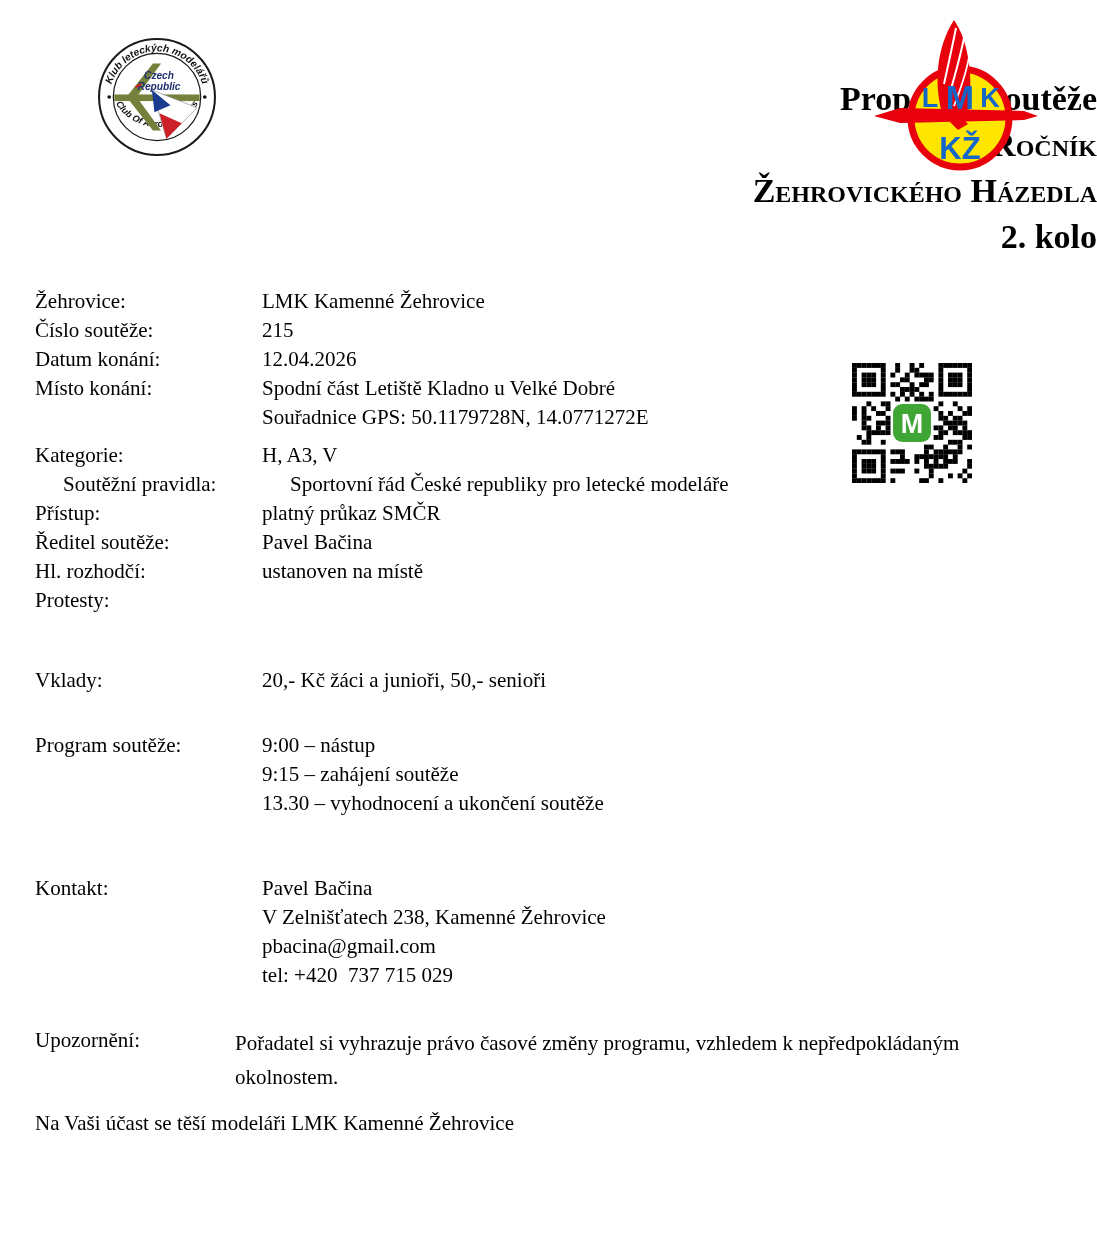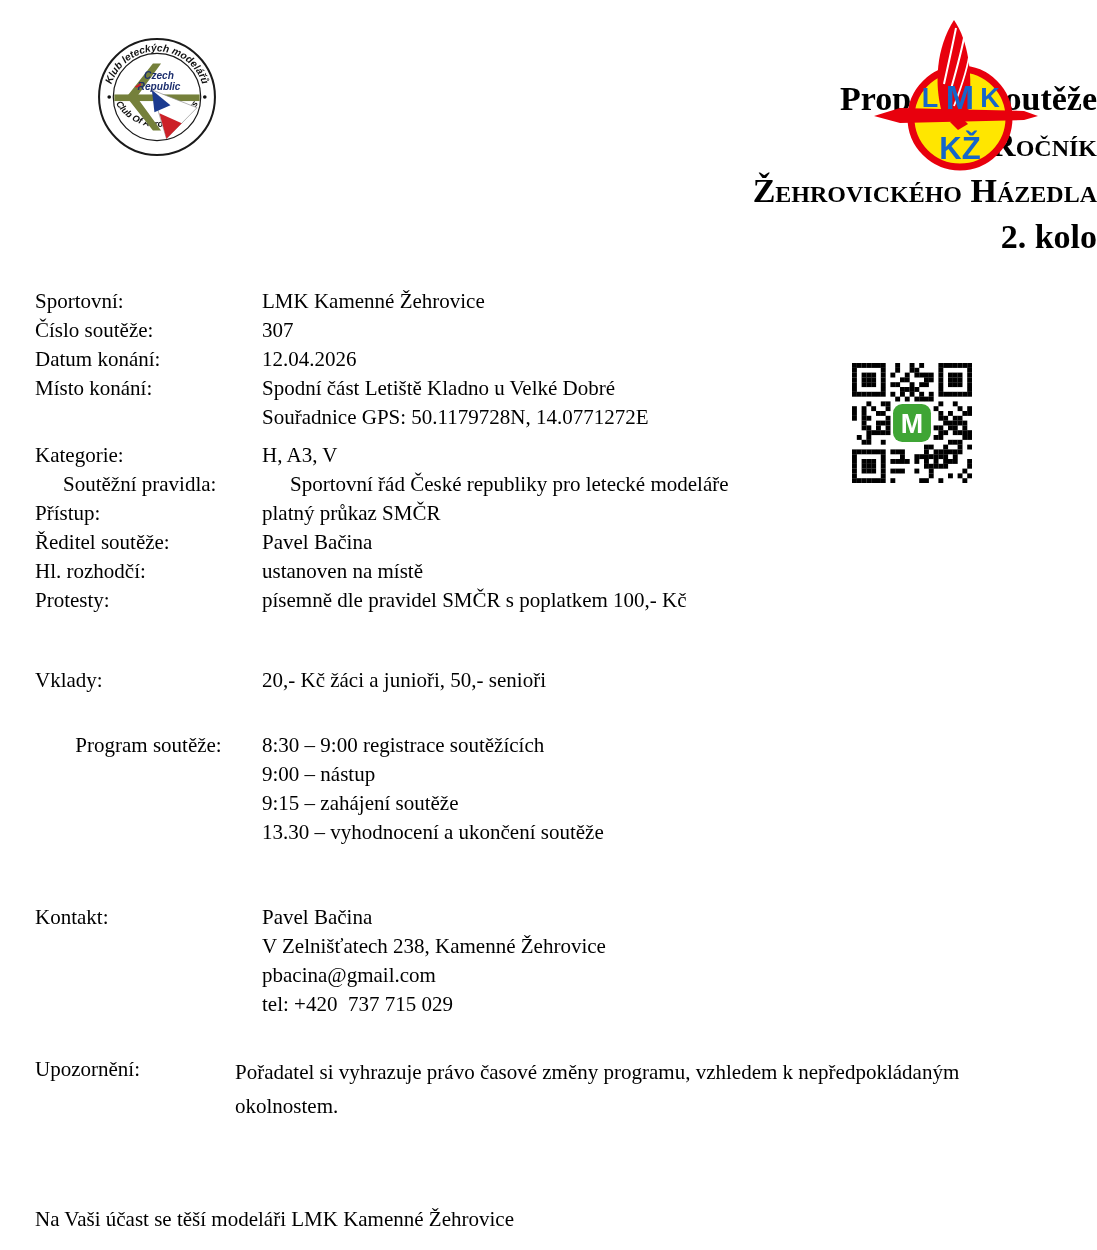--- a/index.html
+++ b/index.html
@@ -16,21 +16,21 @@
   .logo-left  { position:absolute; top:36px;  left:96px;  width:122px; height:126px; }
   .logo-right { position:absolute; top:18px;  left:872px; width:170px; height:154px; }
   
   .fields { position:absolute; top:287px; left:35px; right:20px; }
   .row { display:flex; align-items:flex-start; font-size:21px; line-height:29px; }
   .row .label { flex:0 0 auto; white-space:pre; }
   .row .values { flex:1 1 auto; }
   .row .value { white-space:pre-wrap; }
   .b { font-weight:normal; }
   
-  .closing { position:absolute; top:1205px; left:35px; font-size:21px; line-height:29px; white-space:pre; }
+  .closing { position:absolute; top:1109px; left:35px; font-size:21px; line-height:29px; white-space:pre; }
   
   .qr-wrap { position:absolute; top:363px; left:852px; width:120px; height:120px; }
   .qr-wrap svg { display:block; width:120px; height:120px; }
 </style>
 </head>
 <body>
 
 <div class="page">
 
   <div class="logo-left">
@@ -88,29 +88,29 @@
 
       <text x="58" y="89" font-family="Liberation Sans, sans-serif" font-size="27" font-weight="bold" fill="#1566c9" text-anchor="middle">L</text>
       <text x="88" y="91" font-family="Liberation Sans, sans-serif" font-size="34" font-weight="bold" fill="#1566c9" text-anchor="middle">M</text>
       <text x="118" y="89" font-family="Liberation Sans, sans-serif" font-size="27" font-weight="bold" fill="#1566c9" text-anchor="middle">K</text>
       <text x="88" y="141" font-family="Liberation Sans, sans-serif" font-size="31" font-weight="bold" fill="#1566c9" text-anchor="middle">KŽ</text>
     </svg>
   </div>
 
   <div class="fields">
       <div class="row">
-        <div class="label" style="width: 227px;">Sportovní:</div>
+        <div class="label" style="width: 227px;">Žehrovice:</div>
         <div class="values">
           <div class="value">LMK Kamenné Žehrovice</div>
         </div>
       </div>
       <div class="row">
         <div class="label" style="width: 227px;">Číslo soutěže:</div>
         <div class="values">
-          <div class="value">307</div>
+          <div class="value">215</div>
         </div>
       </div>
       <div class="row">
         <div class="label b" style="width: 227px;">Datum konání:</div>
         <div class="values">
           <div class="value b">12.04.2026</div>
         </div>
       </div>
       <div class="row">
         <div class="label b" style="width: 227px;">Místo konání:</div>
@@ -144,34 +144,30 @@
         </div>
       </div>
       <div class="row">
         <div class="label" style="width: 227px;">Hl. rozhodčí:</div>
         <div class="values">
           <div class="value">ustanoven na místě</div>
         </div>
       </div>
       <div class="row">
         <div class="label" style="width: 227px;">Protesty:</div>
-        <div class="values">
-          <div class="value">písemně dle pravidel SMČR s poplatkem 100,- Kč</div>
-        </div>
       </div>
       <div class="row" style="margin-top: 51px;">
         <div class="label" style="width: 227px;">Vklady:</div>
         <div class="values">
           <div class="value">20,- Kč žáci a junioři, 50,- senioři</div>
         </div>
       </div>
       <div class="row" style="margin-top: 36px;">
-        <div class="label" style="width: 227px; text-align: center;">Program soutěže:</div>
-        <div class="values">
-          <div class="value">8:30 – 9:00 registrace soutěžících</div>
+        <div class="label" style="width: 227px;">Program soutěže:</div>
+        <div class="values">
           <div class="value">9:00 – nástup</div>
           <div class="value">9:15 – zahájení soutěže</div>
           <div class="value">13.30 – vyhodnocení a ukončení soutěže</div>
         </div>
       </div>
       <div class="row" style="margin-top: 56px;">
         <div class="label" style="width: 227px;">Kontakt:</div>
         <div class="values">
           <div class="value">Pavel Bačina</div>
           <div class="value">V Zelnišťatech 238, Kamenné Žehrovice</div>

